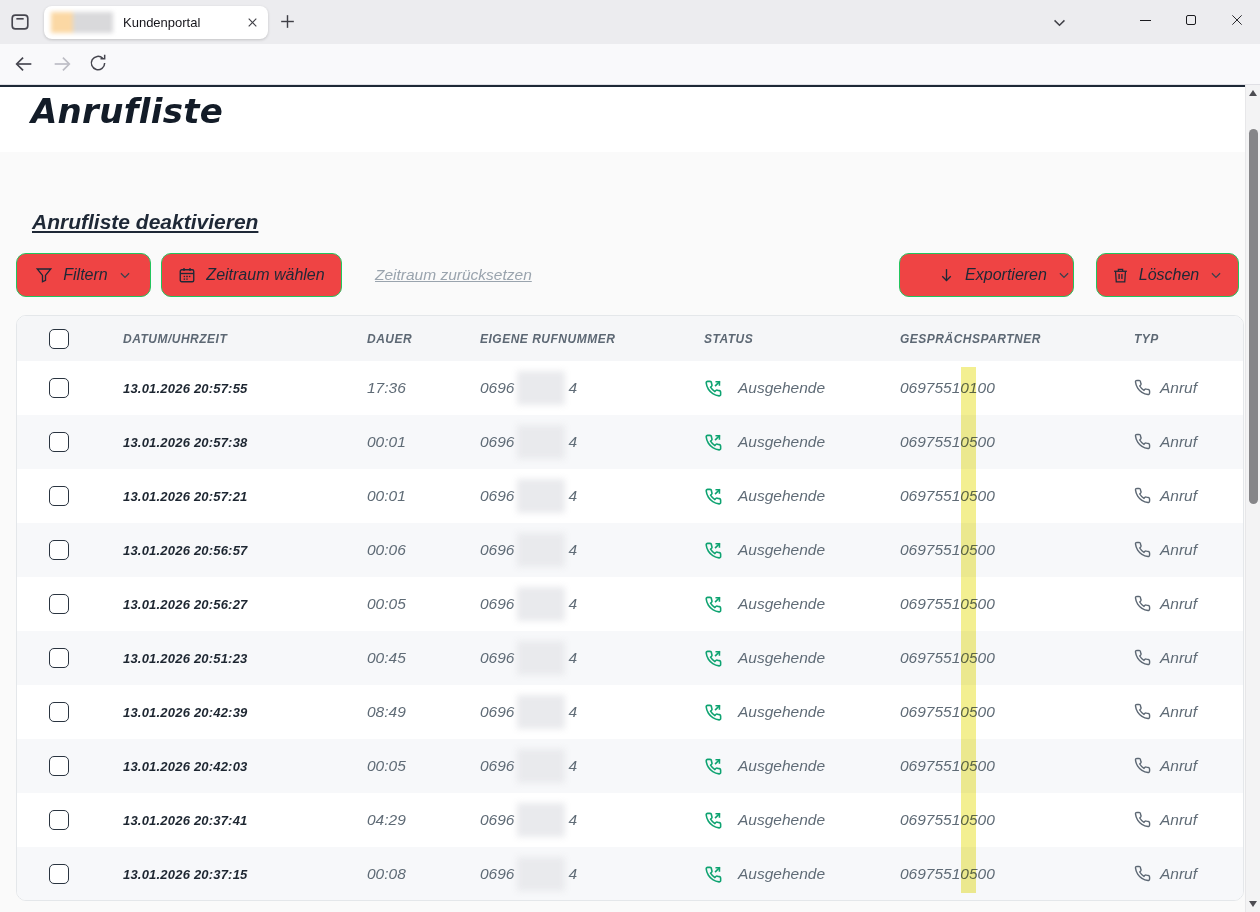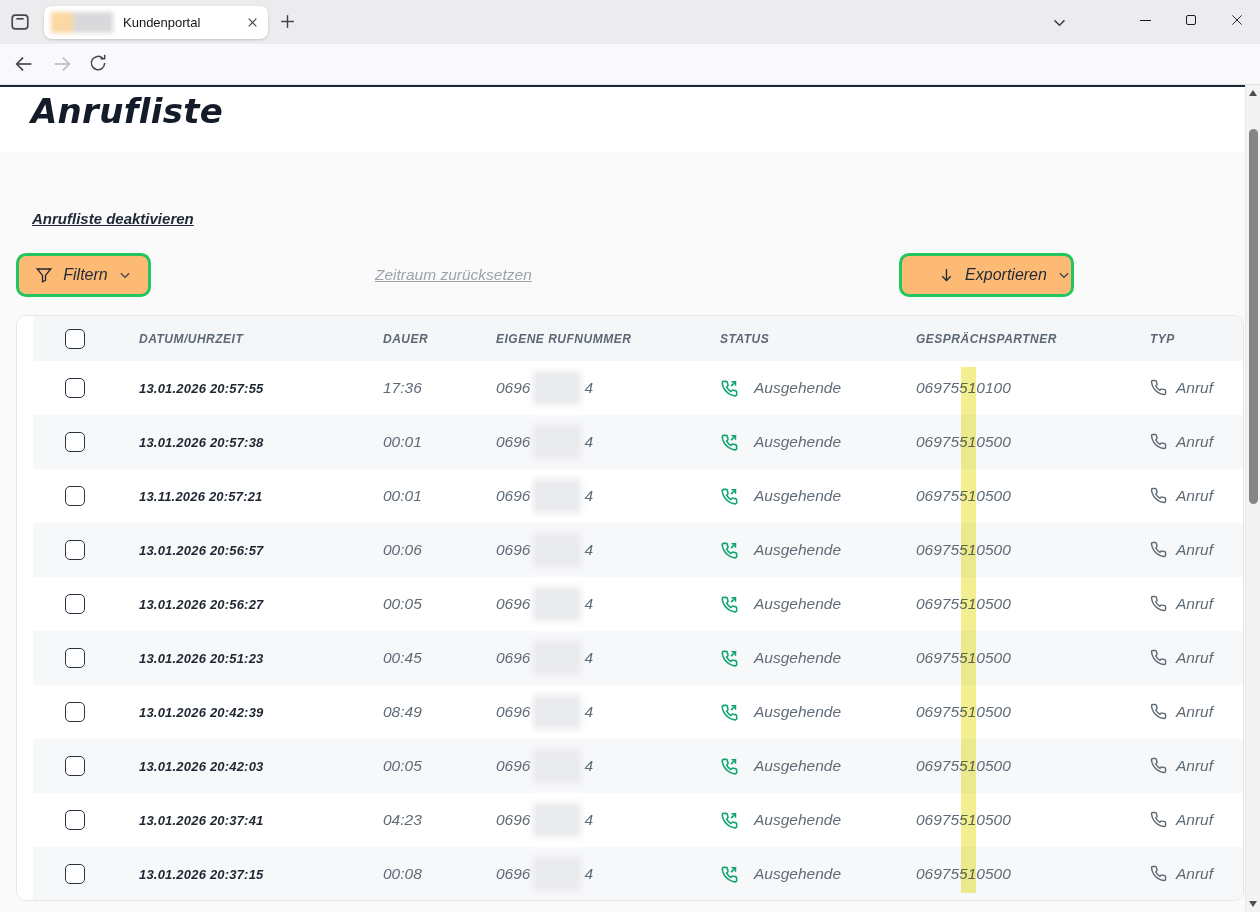--- a/index.html
+++ b/index.html
@@ -50,42 +50,42 @@
 
   
   .content { position:absolute; top:85px; left:0; width:1245px; height:827px; background:#fafafa;font-style:italic; }
   .topline { position:absolute; top:0; left:0; right:0; height:2px; background:#1e2836; }
   .title-section { position:absolute; top:2px; left:0; right:0; height:65px; background:#fff; }
   h1.page-title {
     position:absolute; left:31px; top:4px; font-size:34px; font-weight:800; color:#131c28;
     letter-spacing:.3px; font-family:"DejaVu Sans","Liberation Sans",sans-serif;
   }
   .deactivate-link {
-    position:absolute; left:32px; top:125px; font-size:15px; font-weight:700; color:#1e2836;
+    position:absolute; left:32px; top:125px; font-size:21px; font-weight:700; color:#1e2836;
     text-decoration:underline; cursor:pointer;
   }
   .btn {
-    position:absolute; top:168px; height:44px; background:#fdba74; border:3px solid #22c55e;
+    position:absolute; top:168px; height:44px; background:#ef4444; border:1px solid #22c55e;
     border-radius:10px; display:flex; align-items:center; justify-content:center; gap:10px;
     font-size:16px; color:#1e2836; cursor:pointer;
   }
   #btn-filter { left:16px;  width:135px; }
   #btn-range  { left:161px; width:181px; }
   #btn-export { left:899px; width:175px;padding-left:36px; }
   #btn-delete { left:1096px; width:143px; }
   .reset-link {
     position:absolute; left:375px; top:181px; font-size:15.5px; color:#9aa4ae;
     text-decoration:underline; cursor:default;text-align:right;
   }
   .btn .chev { color:#39414d; }
 
   
   .calltable {
     position:absolute; top:230px; left:16px; width:1228px; height:586px;
-    background:#fff; border:1px solid #e4e7ea; border-radius:10px; overflow:hidden;padding-left:16px;
+    background:#fff; border:1px solid #e4e7ea; border-radius:10px; overflow:hidden;
   }
   .trow { display:grid; grid-template-columns:106px 244px 113px 224px 196px 234px auto; align-items:center; }
   .thead { height:45px; background:#f5f6f8; }
   .thead .col { font-size:12px; font-weight:700; color:#5d6874; letter-spacing:.5px; text-transform:uppercase; }
   .row { height:54px; }
   .row:nth-child(even) { background:#f7f8fa; }
   .checkbox { width:20px; height:20px; border:1.5px solid #2a3440; border-radius:5px; background:#fff; margin-left:32px; cursor:pointer; }
   .cell-dt { font-size:13px; font-weight:700; color:#1d2631; letter-spacing:.2px; }
   .cell-dur, .cell-own, .cell-partner, .cell-status span, .cell-type span { font-size:15.5px; color:#5f6b76; }
   .cell-own { display:flex; align-items:center; }
@@ -227,34 +227,61 @@
   <div class="btn" id="btn-filter">
     <svg width="18" height="18" viewBox="0 0 24 24" fill="none" stroke="#1e2836" stroke-width="1.8">
         <path d="M3 4h18l-7 8.5V19l-4 2v-8.5z"></path>
       </svg>
     <span>Filtern</span>
     <svg class="chev" width="14" height="14" viewBox="0 0 24 24" fill="none" stroke="currentColor" stroke-width="2.2">
         <polyline points="5 9 12 16 19 9"></polyline>
       </svg>
   </div>
 
+  <div class="btn" id="btn-range">
+    <svg width="18" height="18" viewBox="0 0 24 24" fill="none" stroke="#1e2836" stroke-width="1.8">
+        <rect x="3" y="5" width="18" height="16" rx="2"></rect>
+        <line x1="3" y1="10" x2="21" y2="10"></line>
+        <line x1="8" y1="2.5" x2="8" y2="6.5"></line>
+        <line x1="16" y1="2.5" x2="16" y2="6.5"></line>
+        <line x1="7.5" y1="14" x2="9.5" y2="14"></line>
+        <line x1="11" y1="14" x2="13" y2="14"></line>
+        <line x1="14.5" y1="14" x2="16.5" y2="14"></line>
+        <line x1="7.5" y1="17.5" x2="9.5" y2="17.5"></line>
+        <line x1="11" y1="17.5" x2="13" y2="17.5"></line>
+      </svg>
+    <span>Zeitraum wählen</span>
+  </div>
 
   <a class="reset-link">Zeitraum zurücksetzen</a>
 
   <div class="btn" id="btn-export">
     <svg width="17" height="17" viewBox="0 0 24 24" fill="none" stroke="#1e2836" stroke-width="1.9">
         <line x1="12" y1="3" x2="12" y2="19"></line>
         <polyline points="6 13 12 19 18 13"></polyline>
       </svg>
     <span>Exportieren</span>
     <svg class="chev" width="14" height="14" viewBox="0 0 24 24" fill="none" stroke="currentColor" stroke-width="2.2">
         <polyline points="5 9 12 16 19 9"></polyline>
       </svg>
   </div>
 
+  <div class="btn" id="btn-delete">
+    <svg width="17" height="17" viewBox="0 0 24 24" fill="none" stroke="#1e2836" stroke-width="1.8">
+        <polyline points="3 6 21 6"></polyline>
+        <path d="M5 6l1 15h12l1-15"></path>
+        <path d="M9 6V3.5h6V6"></path>
+        <line x1="10" y1="10" x2="10" y2="17"></line>
+        <line x1="14" y1="10" x2="14" y2="17"></line>
+      </svg>
+    <span>Löschen</span>
+    <svg class="chev" width="14" height="14" viewBox="0 0 24 24" fill="none" stroke="currentColor" stroke-width="2.2">
+        <polyline points="5 9 12 16 19 9"></polyline>
+      </svg>
+  </div>
 
   <div class="calltable">
     <div class="trow thead">
       <div>
           <div class="checkbox"></div>
         </div>
       <div class="col">DATUM/UHRZEIT</div>
       <div class="col">DAUER</div>
       <div class="col">EIGENE RUFNUMMER</div>
       <div class="col">STATUS</div>
@@ -323,21 +350,21 @@
               </svg>
       </span>
       <span>Anruf</span>
     </div>
   </div>
 
   <div class="trow row">
     <div>
             <div class="checkbox"></div>
           </div>
-    <div class="cell-dt">13.11.2026 20:57:21</div>
+    <div class="cell-dt">13.01.2026 20:57:21</div>
     <div class="cell-dur">00:01</div>
     <div class="cell-own">
       <span>0696</span>
             <span class="redact"></span>
             <span>4</span>
     </div>
     <div class="cell-status">
       <span class="ic">
         <svg width="19" height="19" viewBox="0 0 24 24" fill="none" stroke="currentColor" stroke-width="2">
                 <path d="M21 16.5v3a1.8 1.8 0 0 1-2 1.8 18 18 0 0 1-7.9-2.8 17.7 17.7 0 0 1-5.5-5.5A18 18 0 0 1 2.8 5 1.8 1.8 0 0 1 4.6 3h3a1.8 1.8 0 0 1 1.8 1.6c.1.9.3 1.8.6 2.6a1.8 1.8 0 0 1-.4 1.9L8.3 10.4a14.4 14.4 0 0 0 5.4 5.4l1.3-1.3a1.8 1.8 0 0 1 1.9-.4c.8.3 1.7.5 2.6.6a1.8 1.8 0 0 1 1.5 1.8z"></path>
@@ -516,21 +543,21 @@
       </span>
       <span>Anruf</span>
     </div>
   </div>
 
   <div class="trow row">
     <div>
             <div class="checkbox"></div>
           </div>
     <div class="cell-dt">13.01.2026 20:37:41</div>
-    <div class="cell-dur">04:23</div>
+    <div class="cell-dur">04:29</div>
     <div class="cell-own">
       <span>0696</span>
             <span class="redact"></span>
             <span>4</span>
     </div>
     <div class="cell-status">
       <span class="ic">
         <svg width="19" height="19" viewBox="0 0 24 24" fill="none" stroke="currentColor" stroke-width="2">
                 <path d="M21 16.5v3a1.8 1.8 0 0 1-2 1.8 18 18 0 0 1-7.9-2.8 17.7 17.7 0 0 1-5.5-5.5A18 18 0 0 1 2.8 5 1.8 1.8 0 0 1 4.6 3h3a1.8 1.8 0 0 1 1.8 1.6c.1.9.3 1.8.6 2.6a1.8 1.8 0 0 1-.4 1.9L8.3 10.4a14.4 14.4 0 0 0 5.4 5.4l1.3-1.3a1.8 1.8 0 0 1 1.9-.4c.8.3 1.7.5 2.6.6a1.8 1.8 0 0 1 1.5 1.8z"></path>
                 <polyline points="21 7 21 2 16 2" transform="translate(-1.5,1.5)"></polyline>

